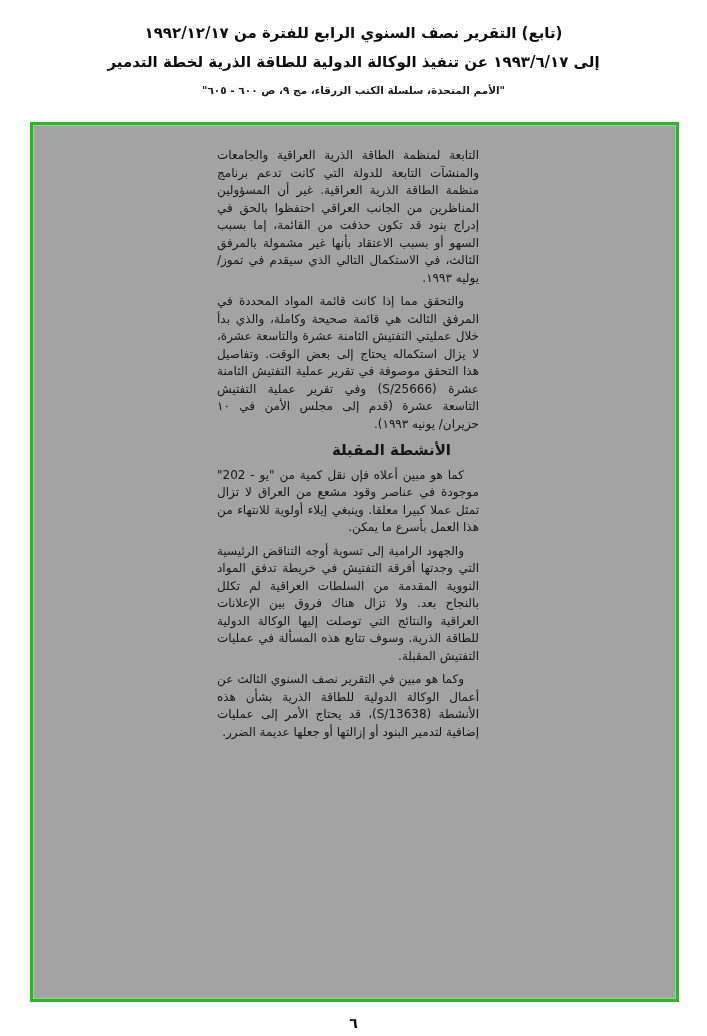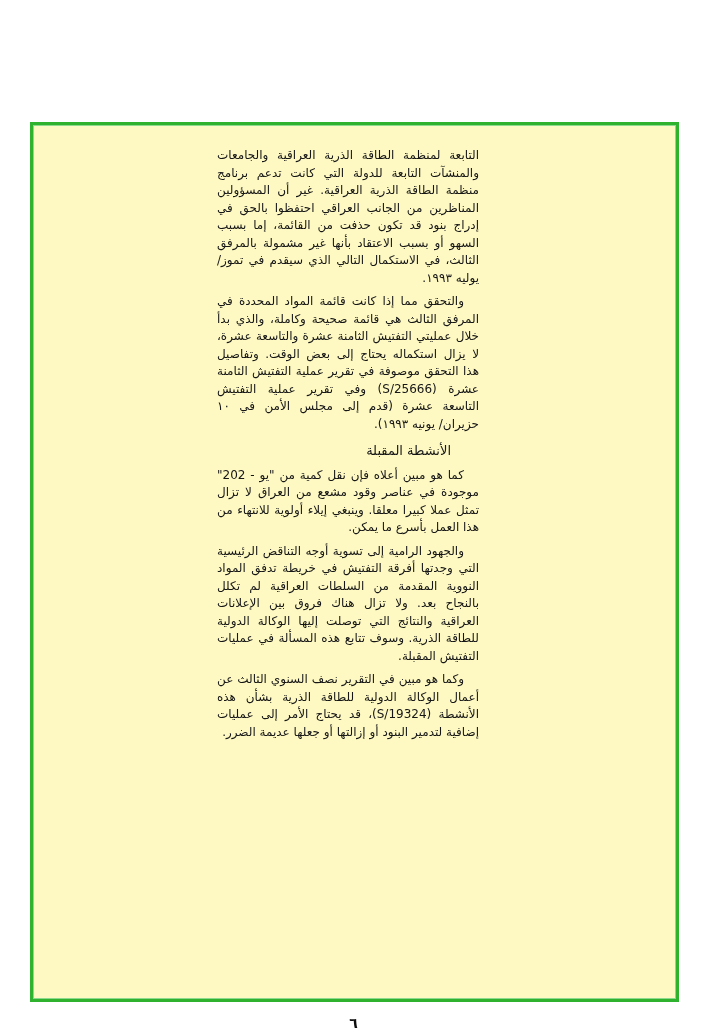--- a/index.html
+++ b/index.html
@@ -23,57 +23,62 @@
   .title-line.second{margin-top:6px;}
   .source-line{
     font-size:10.5px;font-weight:bold;margin-top:9px;color:#1a1a1a;
   }
   
   .frame{
     position:absolute;left:30px;top:122px;
     width:643px;height:874px;
     border:3px solid #2fb32f;
     box-shadow:inset 0 0 0 1px #8ed98e;
-    background:#fef9c3;
+    background:#a3a3a3;
   }
   
   .content{
     direction:rtl;
     width:262px;
     margin:22px 197px 0 auto;
     text-align:justify;
     font-size:12px;
     line-height:17.5px;
     color:#161616;
   }
   .para{margin:0 0 6px 0;text-indent:15px;}
   .para.first{text-indent:0;}
   .section-heading{
-    font-size:13px;font-weight:normal;
+    font-size:15px;font-weight:bold;
     text-align:right;padding-right:28px;
     margin:9px 0 7px 0;
   }
   
   .page-number{
     position:absolute;bottom:5px;left:0;right:0;
     text-align:center;font-size:14px;font-weight:bold;color:#0d0d0d;
   }
 </style>
 </head>
 <body>
 
 <div class="page">
 
+  <header class="doc-header">
+    <div class="title-line">(تابع) التقرير نصف السنوي الرابع للفترة من ١٩٩٢/١٢/١٧</div>
+    <div class="title-line second">إلى ١٩٩٣/٦/١٧ عن تنفيذ الوكالة الدولية للطاقة الذرية لخطة التدمير</div>
+    <div class="source-line">"الأمم المتحدة، سلسلة الكتب الزرقاء، مج ٩، ص ٦٠٠ - ٦٠٥"</div>
+  </header>
 
   <div class="frame">
     <div class="content">
       <p class="para first">التابعة لمنظمة الطاقة الذرية العراقية والجامعات والمنشآت التابعة للدولة التي كانت تدعم برنامج منظمة الطاقة الذرية العراقية. غير أن المسؤولين المناظرين من الجانب العراقي احتفظوا بالحق في إدراج بنود قد تكون حذفت من القائمة، إما بسبب السهو أو بسبب الاعتقاد بأنها غير مشمولة بالمرفق الثالث، في الاستكمال التالي الذي سيقدم في تموز/ يوليه ١٩٩٣.</p>
       <p class="para">والتحقق مما إذا كانت قائمة المواد المحددة في المرفق الثالث هي قائمة صحيحة وكاملة، والذي بدأ خلال عمليتي التفتيش الثامنة عشرة والتاسعة عشرة، لا يزال استكماله يحتاج إلى بعض الوقت. وتفاصيل هذا التحقق موصوفة في تقرير عملية التفتيش الثامنة عشرة (S/25666) وفي تقرير عملية التفتيش التاسعة عشرة (قدم إلى مجلس الأمن في ١٠ حزيران/ يونيه ١٩٩٣).</p>
       <h3 class="section-heading">الأنشطة المقبلة</h3>
       <p class="para">كما هو مبين أعلاه فإن نقل كمية من "يو - 202" موجودة في عناصر وقود مشعع من العراق لا تزال تمثل عملا كبيرا معلقا. وينبغي إيلاء أولوية للانتهاء من هذا العمل بأسرع ما يمكن.</p>
       <p class="para">والجهود الرامية إلى تسوية أوجه التناقض الرئيسية التي وجدتها أفرقة التفتيش في خريطة تدفق المواد النووية المقدمة من السلطات العراقية لم تكلل بالنجاح بعد. ولا تزال هناك فروق بين الإعلانات العراقية والنتائج التي توصلت إليها الوكالة الدولية للطاقة الذرية. وسوف تتابع هذه المسألة في عمليات التفتيش المقبلة.</p>
-      <p class="para">وكما هو مبين في التقرير نصف السنوي الثالث عن أعمال الوكالة الدولية للطاقة الذرية بشأن هذه الأنشطة (S/19324)، قد يحتاج الأمر إلى عمليات إضافية لتدمير البنود أو إزالتها أو جعلها عديمة الضرر.</p>
+      <p class="para">وكما هو مبين في التقرير نصف السنوي الثالث عن أعمال الوكالة الدولية للطاقة الذرية بشأن هذه الأنشطة (S/13638)، قد يحتاج الأمر إلى عمليات إضافية لتدمير البنود أو إزالتها أو جعلها عديمة الضرر.</p>
     </div>
   </div>
 
   <footer class="page-number">٦</footer>
 
 </div>
 
 </body></html>

